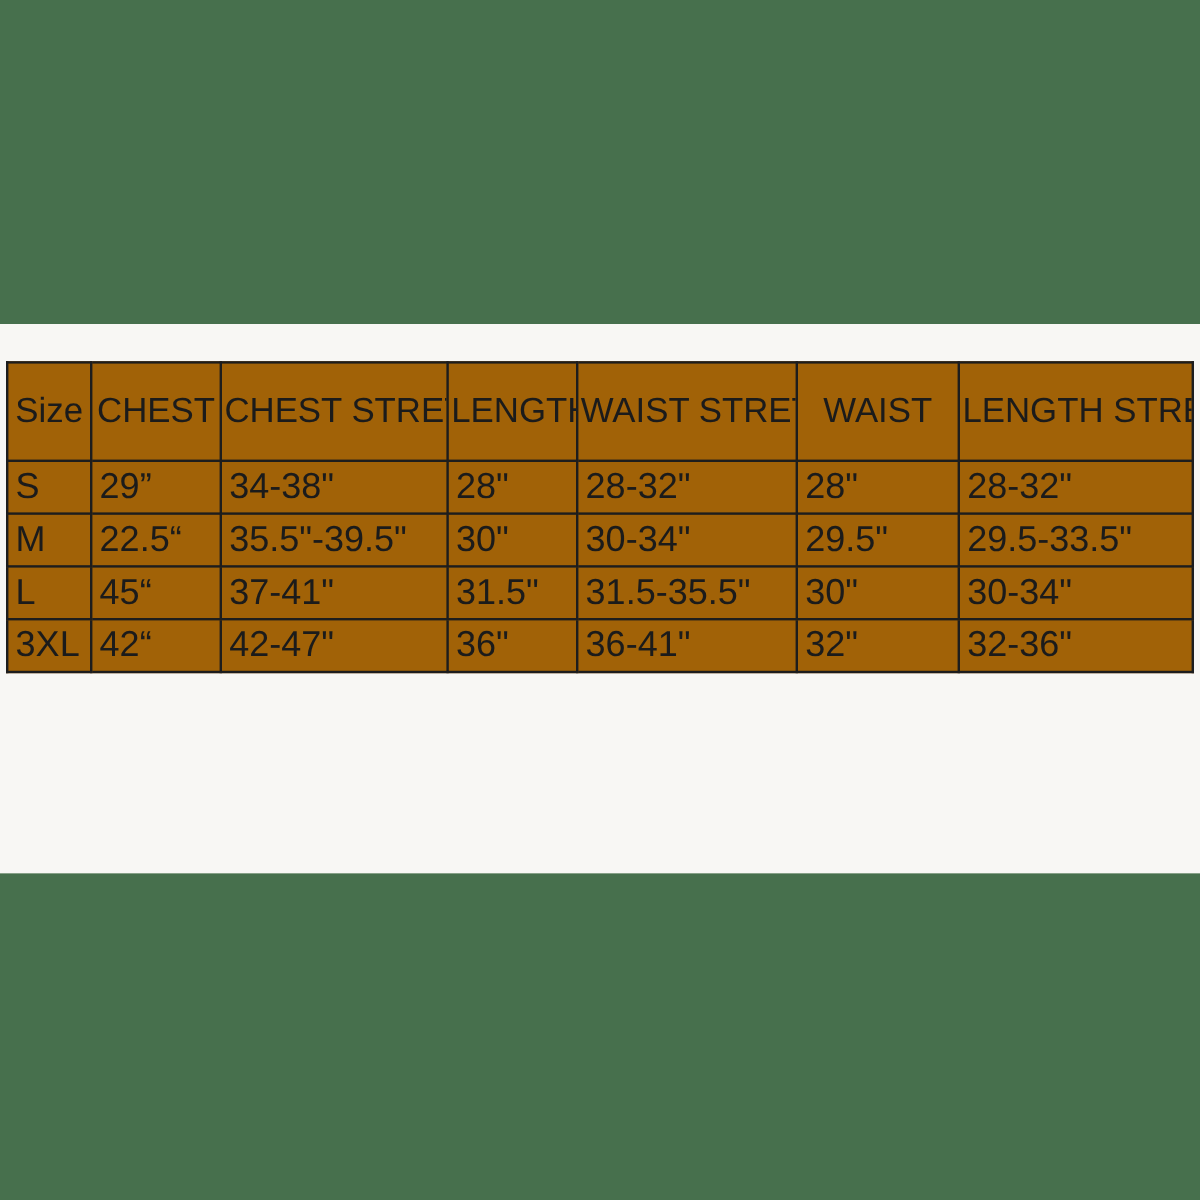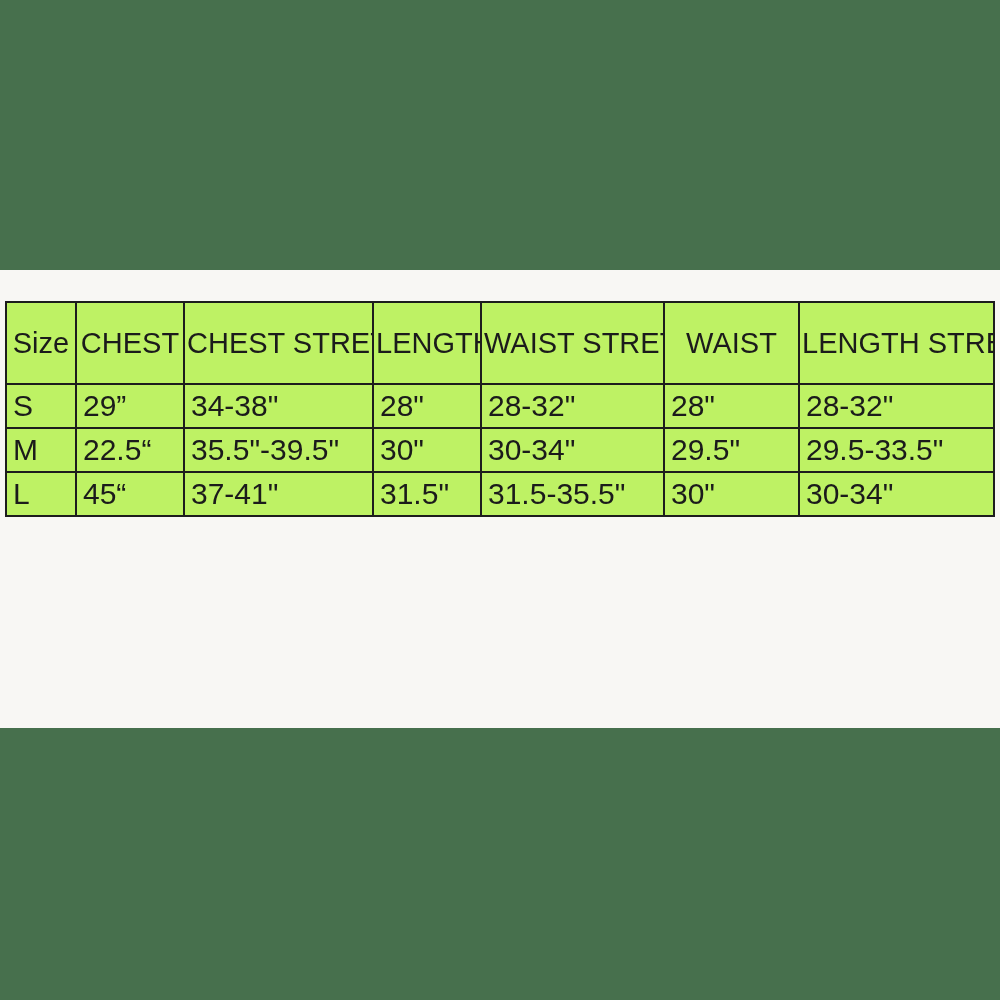--- a/index.html
+++ b/index.html
@@ -28,21 +28,21 @@
     background: #f8f7f4;
   }
   table.size-chart {
     position: absolute;
     left: 5px;
     top: 301px;
     width: 988px;
     border-collapse: collapse;
     table-layout: fixed;
     color: #1b1b1b;
-    background: #bef264;
+    background: #a16207;
   }
   table.size-chart th,
   table.size-chart td {
     border: 2px solid #1d1d1d;
     overflow: hidden;
     white-space: nowrap;
   }
   table.size-chart th {
     height: 80px;
     font-size: 29px;
@@ -112,14 +112,23 @@
     </tr>
     <tr>
       <td>L</td>
       <td>45“</td>
       <td>37-41"</td>
       <td>31.5"</td>
       <td>31.5-35.5"</td>
       <td>30"</td>
       <td>30-34"</td>
     </tr>
+    <tr>
+      <td>3XL</td>
+      <td>42“</td>
+      <td>42-47"</td>
+      <td>36"</td>
+      <td>36-41"</td>
+      <td>32"</td>
+      <td>32-36"</td>
+    </tr>
   </tbody>
 </table>
 
 </body></html>

